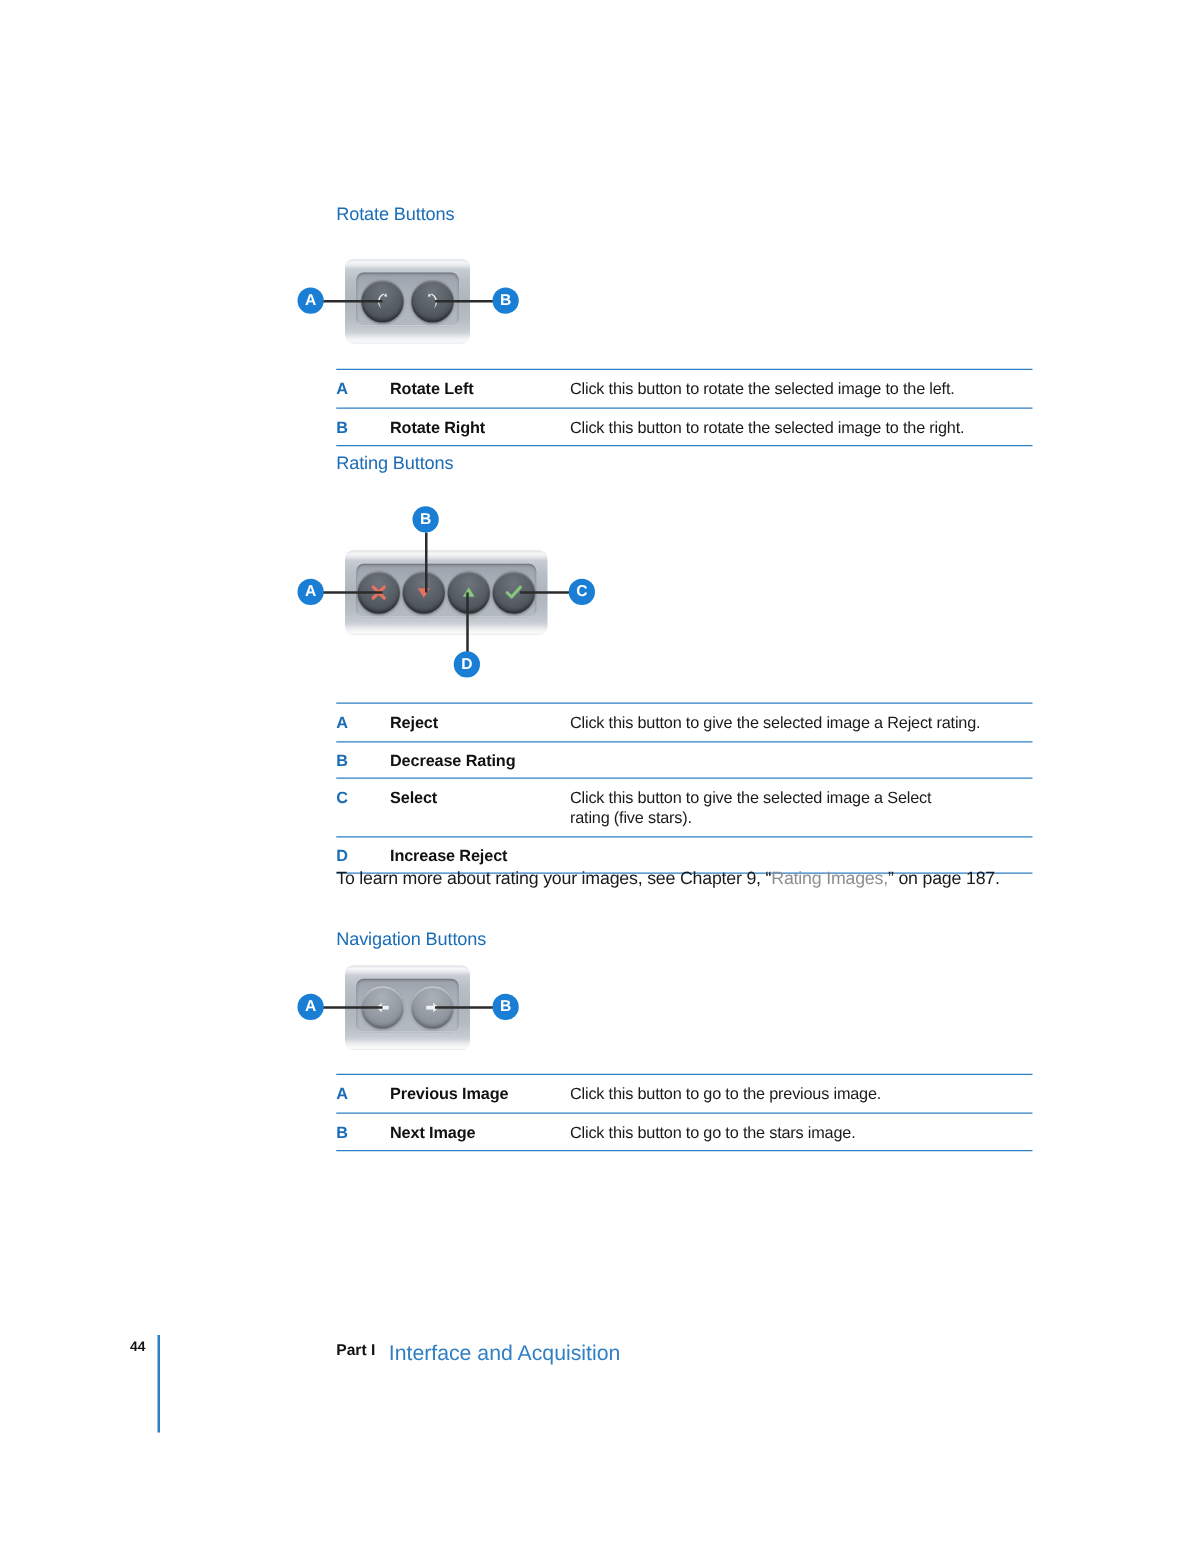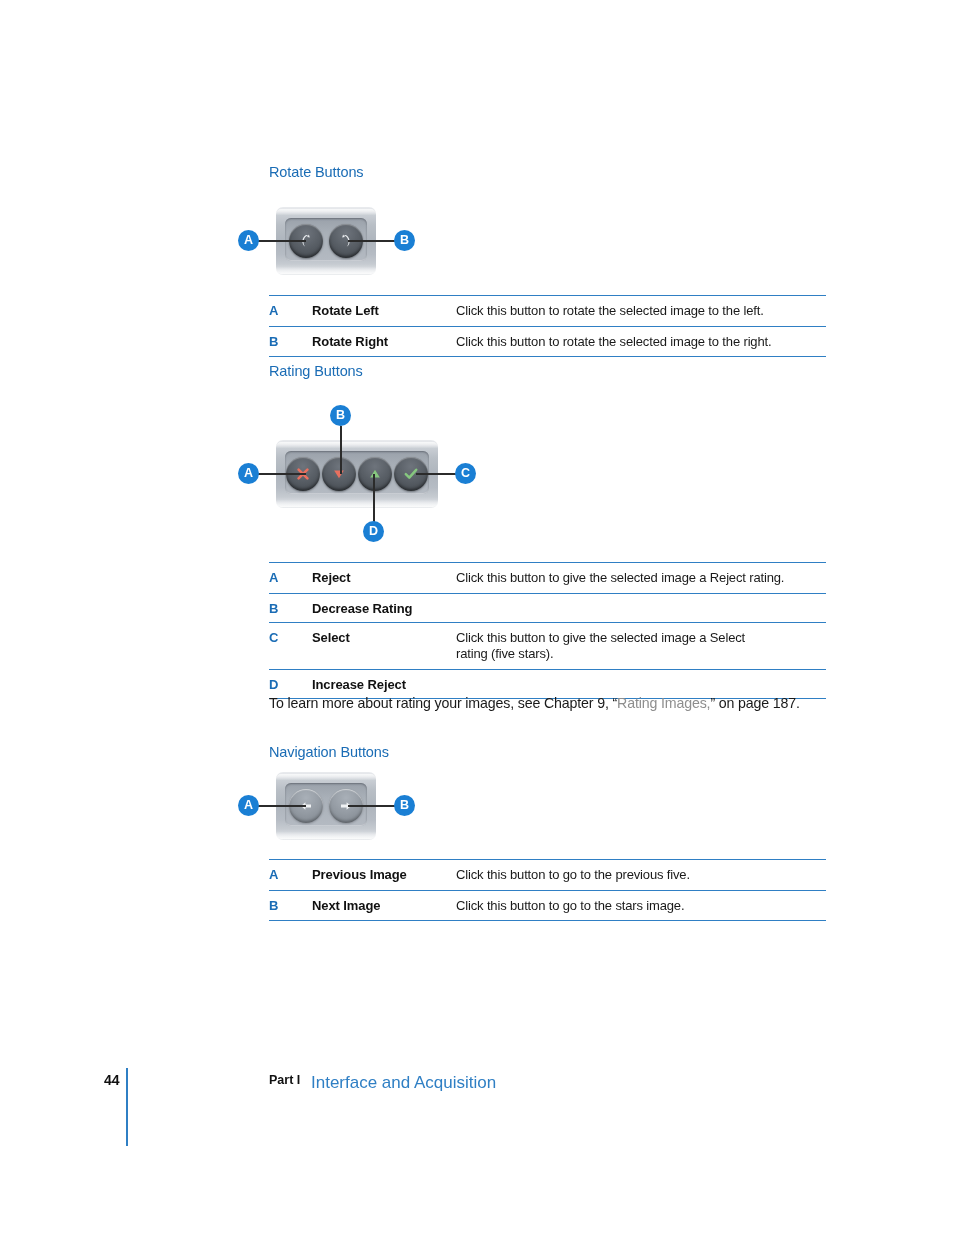--- a/index.html
+++ b/index.html
@@ -179,21 +179,21 @@
     color: #1a1a1a;
     letter-spacing: -0.15px;
     line-height: 16.5px;
   }
 
   
   .footer-pageno {
     position: absolute;
     left: 104px;
     top: 1072px;
-    font-size: 14px;
+    font-size: 11px;
     font-weight: bold;
     color: #111111;
   }
   .footer-rule {
     position: absolute;
     left: 126px;
     top: 1068px;
     width: 1.6px;
     height: 78px;
     background: #2f7fc4;
@@ -358,21 +358,21 @@
   <div class="leader-h" style="left:258px; top:805px; width:48px;"></div>
   <div class="callout" style="left:238px; top:795px;">A</div>
 
   <div class="leader-h" style="left:348px; top:805px; width:48px;"></div>
   <div class="callout" style="left:394px; top:795px;">B</div>
 
   <div class="ref-table" style="top:859px;">
     <div class="ref-row">
       <div class="ref-key">A</div>
       <div class="ref-label">Previous Image</div>
-      <div class="ref-desc">Click this button to go to the previous five.</div>
+      <div class="ref-desc">Click this button to go to the previous image.</div>
     </div>
     <div class="ref-row last">
       <div class="ref-key">B</div>
       <div class="ref-label">Next Image</div>
       <div class="ref-desc">Click this button to go to the stars image.</div>
     </div>
   </div>
 
   <div class="footer-pageno">44</div>
   <div class="footer-rule"></div>

